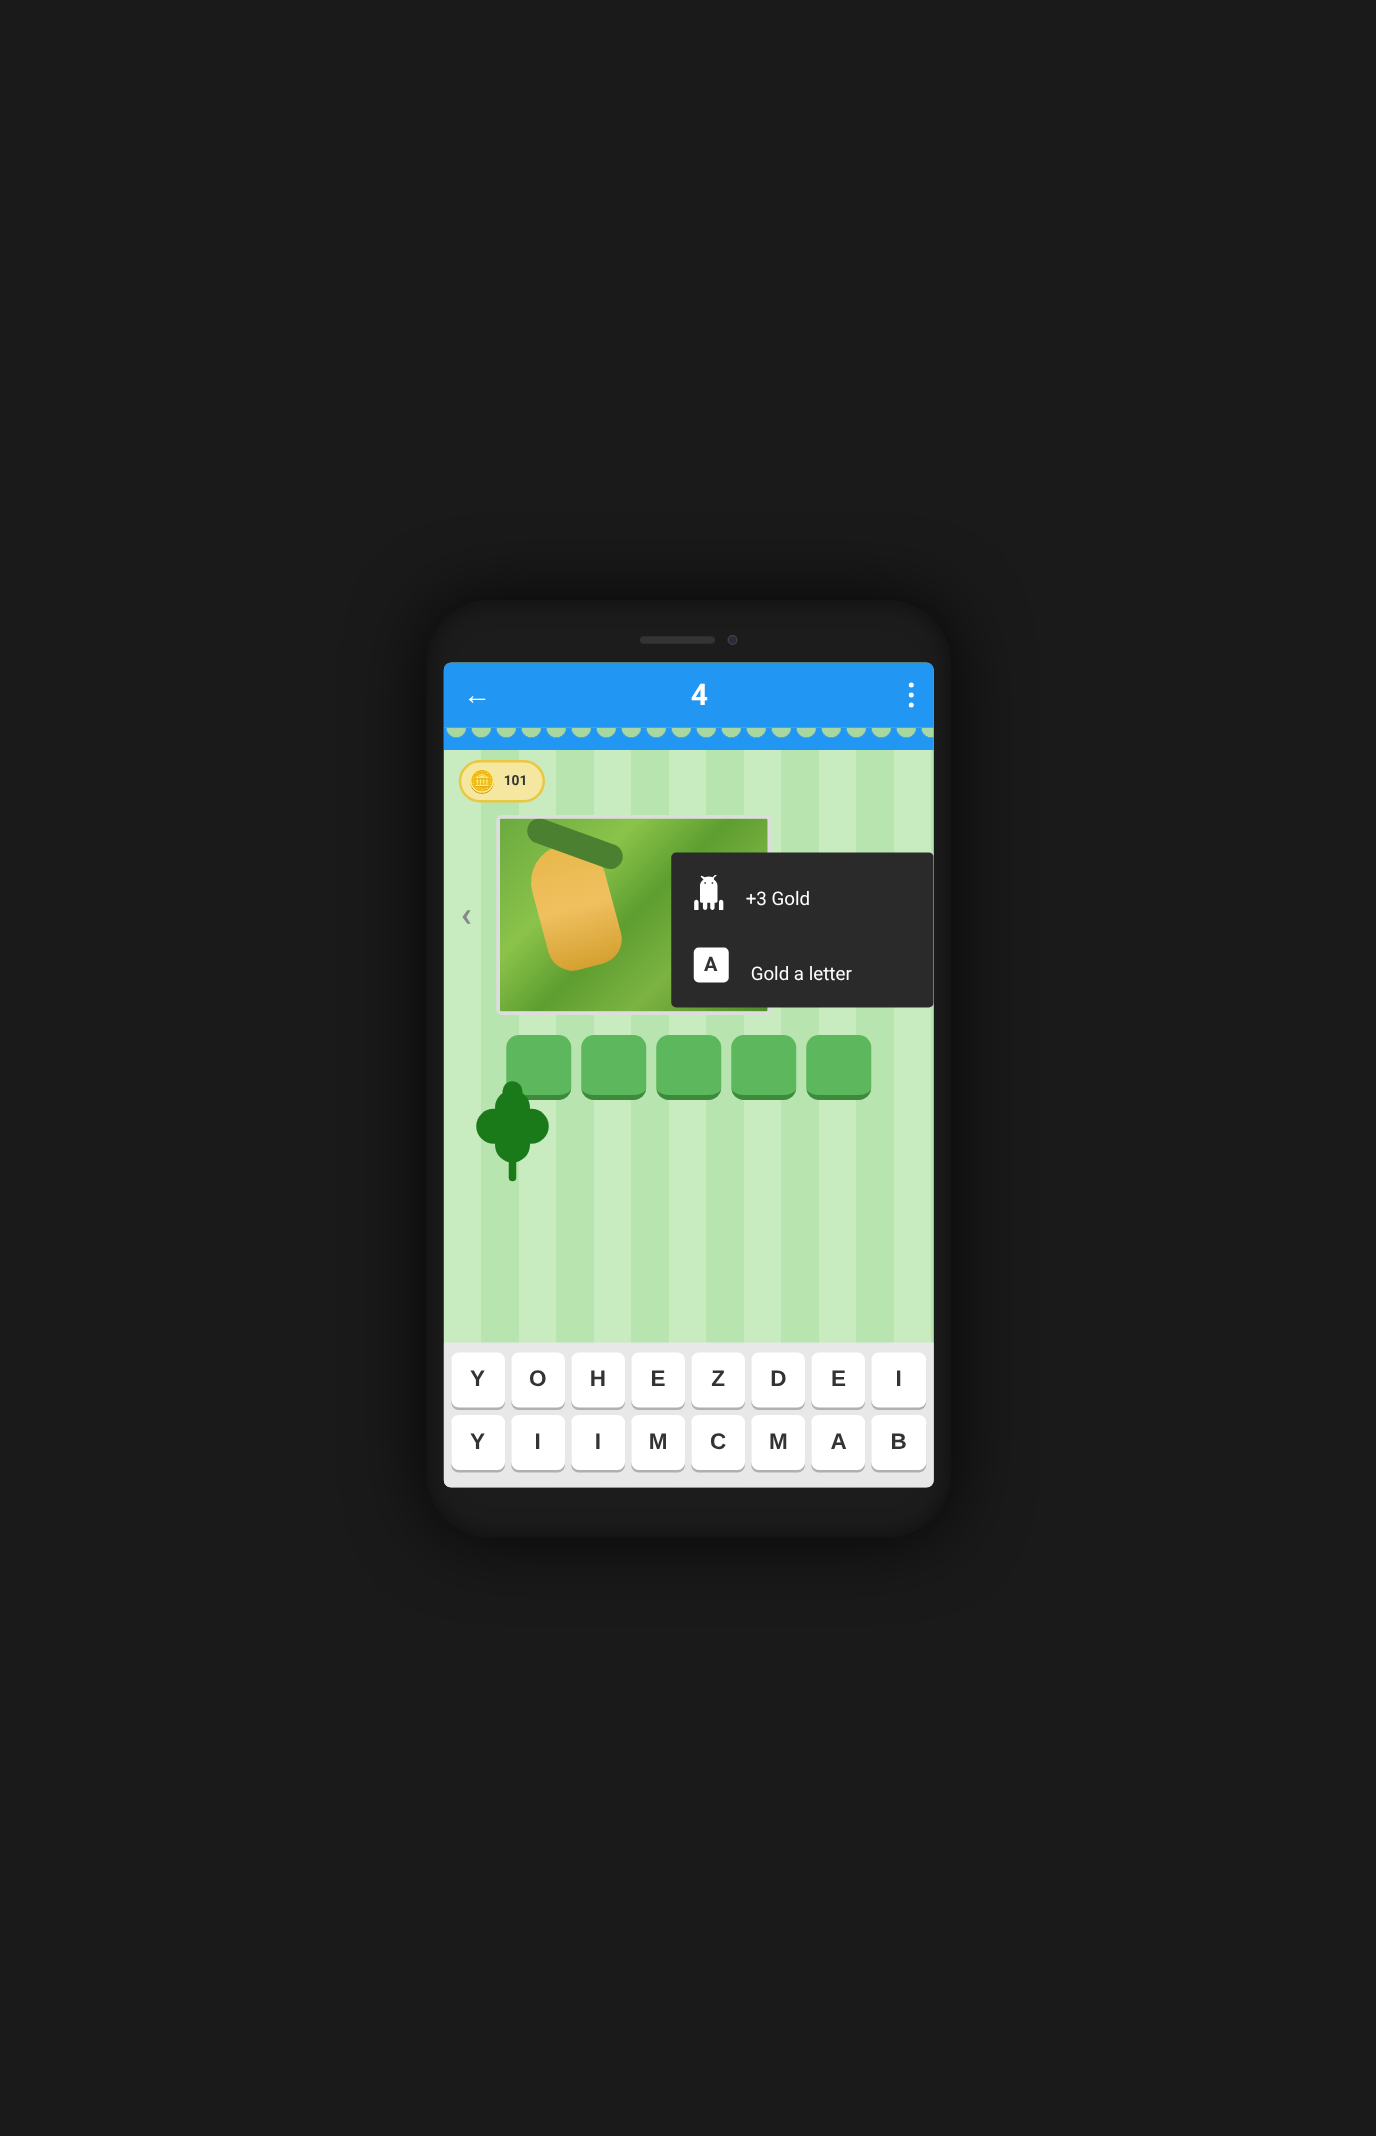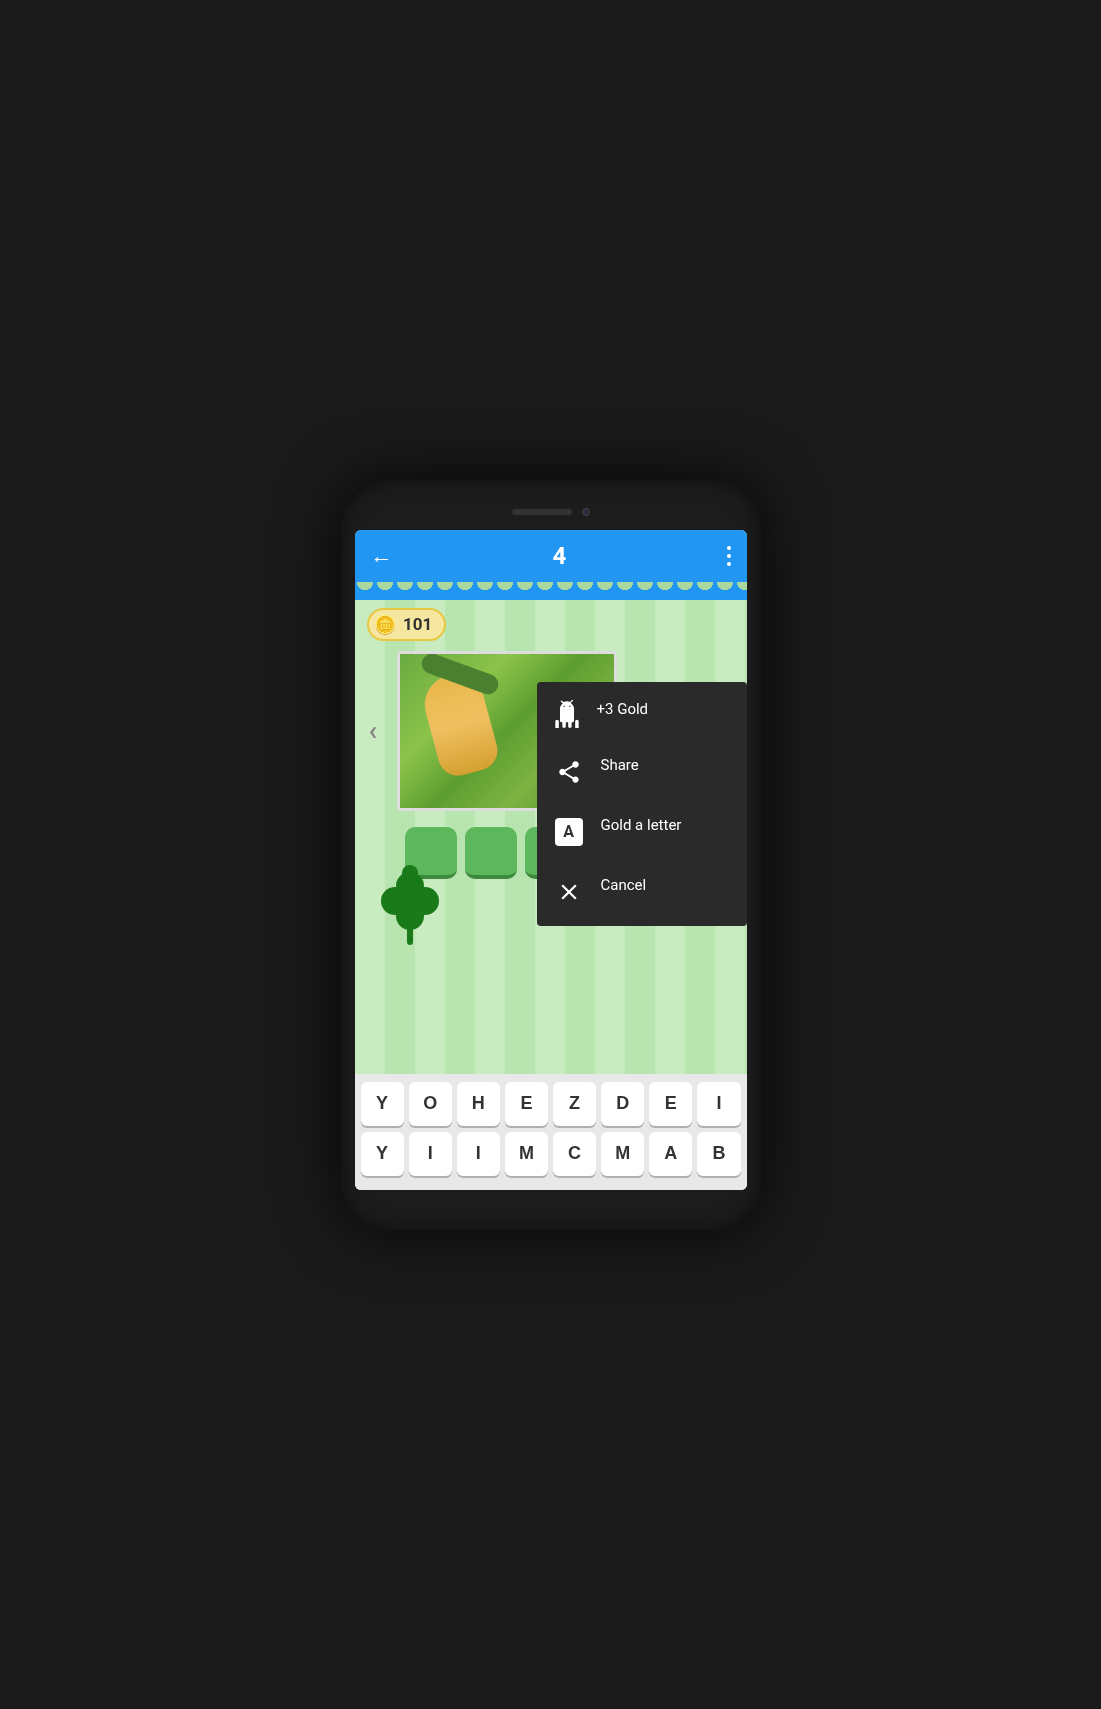--- a/index.html
+++ b/index.html
@@ -167,21 +167,21 @@
       margin-bottom: 10px;
       gap: 6px;
     }
 
     .coin-icon {
       font-size: 18px;
     }
 
     .coins-count {
       font-weight: bold;
-      font-size: 17px;
+      font-size: 11px;
       color: #333;
       text-align: center;
     }
 
     
     .image-container {
       position: relative;
       margin: 0 0 12px 30px;
       display: flex;
       align-items: center;
@@ -263,21 +263,21 @@
       right: 0;
       width: 210px;
       background: #2a2a2a;
       border-radius: 4px;
       z-index: 100;
       padding: 4px 0;
     }
 
     .menu-item {
       display: flex;
-      align-items: flex-start;
+      align-items: flex-end;
       padding: 14px 16px;
       color: white;
       cursor: pointer;
       gap: 16px;
       font-size: 15px;
     }
 
     .menu-icon {
       width: 32px;
       height: 32px;
@@ -456,44 +456,28 @@
 
           <div class="menu-item">
             <div class="menu-icon android-icon">
               <svg viewBox="0 0 24 24" fill="white" width="26" height="26">
                 <path d="M6 18c0 .55.45 1 1 1h1v3.5c0 .83.67 1.5 1.5 1.5s1.5-.67 1.5-1.5V19h2v3.5c0 .83.67 1.5 1.5 1.5s1.5-.67 1.5-1.5V19h1c.55 0 1-.45 1-1V8H6v10zm-2.5-1C2.67 17 2 17.67 2 18.5v5c0 .83.67 1.5 1.5 1.5S5 24.33 5 23.5v-5C5 17.67 4.33 17 3.5 17zm17 0c-.83 0-1.5.67-1.5 1.5v5c0 .83.67 1.5 1.5 1.5s1.5-.67 1.5-1.5v-5c0-.83-.67-1.5-1.5-1.5zm-4.97-14.9l1.76-1.76c.19-.19.19-.51 0-.7-.19-.19-.51-.19-.7 0l-1.98 1.98C13.86 1.23 12.95 1 12 1c-.96 0-1.86.23-2.66.62L7.36.64c-.19-.19-.51-.19-.7 0-.19.19-.19.51 0 .7l1.76 1.76C7.01 4.05 6 5.6 6 7.38V8h12v-.62c0-1.78-1.01-3.33-2.47-4.28zM10 6H9V5h1v1zm5 0h-1V5h1v1z"></path>
               </svg>
             </div>
             <span>+3 Gold</span>
           </div>
 
-          <div class="menu-item">
-            <div class="menu-icon share-icon">
-              <svg viewBox="0 0 24 24" fill="white" width="26" height="26">
-                <path d="M18 16.08c-.76 0-1.44.3-1.96.77L8.91 12.7c.05-.23.09-.46.09-.7s-.04-.47-.09-.7l7.05-4.11c.54.5 1.25.81 2.04.81 1.66 0 3-1.34 3-3s-1.34-3-3-3-3 1.34-3 3c0 .24.04.47.09.7L8.04 9.81C7.5 9.31 6.79 9 6 9c-1.66 0-3 1.34-3 3s1.34 3 3 3c.79 0 1.5-.31 2.04-.81l7.12 4.16c-.05.21-.08.43-.08.65 0 1.61 1.31 2.92 2.92 2.92s2.92-1.31 2.92-2.92-1.31-2.92-2.92-2.92z"></path>
-              </svg>
-            </div>
-            <span>Share</span>
-          </div>
 
           <div class="menu-item">
             <div class="menu-icon">
               <div class="show-letter-icon">A</div>
             </div>
             <span>Gold a letter</span>
           </div>
 
-          <div class="menu-item">
-            <div class="menu-icon cancel-icon">
-              <svg viewBox="0 0 24 24" fill="white" width="26" height="26">
-                <path d="M19 6.41L17.59 5 12 10.59 6.41 5 5 6.41 10.59 12 5 17.59 6.41 19 12 13.41 17.59 19 19 17.59 13.41 12z"></path>
-              </svg>
-            </div>
-            <span>Cancel</span>
-          </div>
 
         </div>
 
       </div>
 
       <div class="keyboard-area">
         <div class="keyboard-row">
           <button class="key-btn">Y</button>
           <button class="key-btn">O</button>
           <button class="key-btn">H</button>

